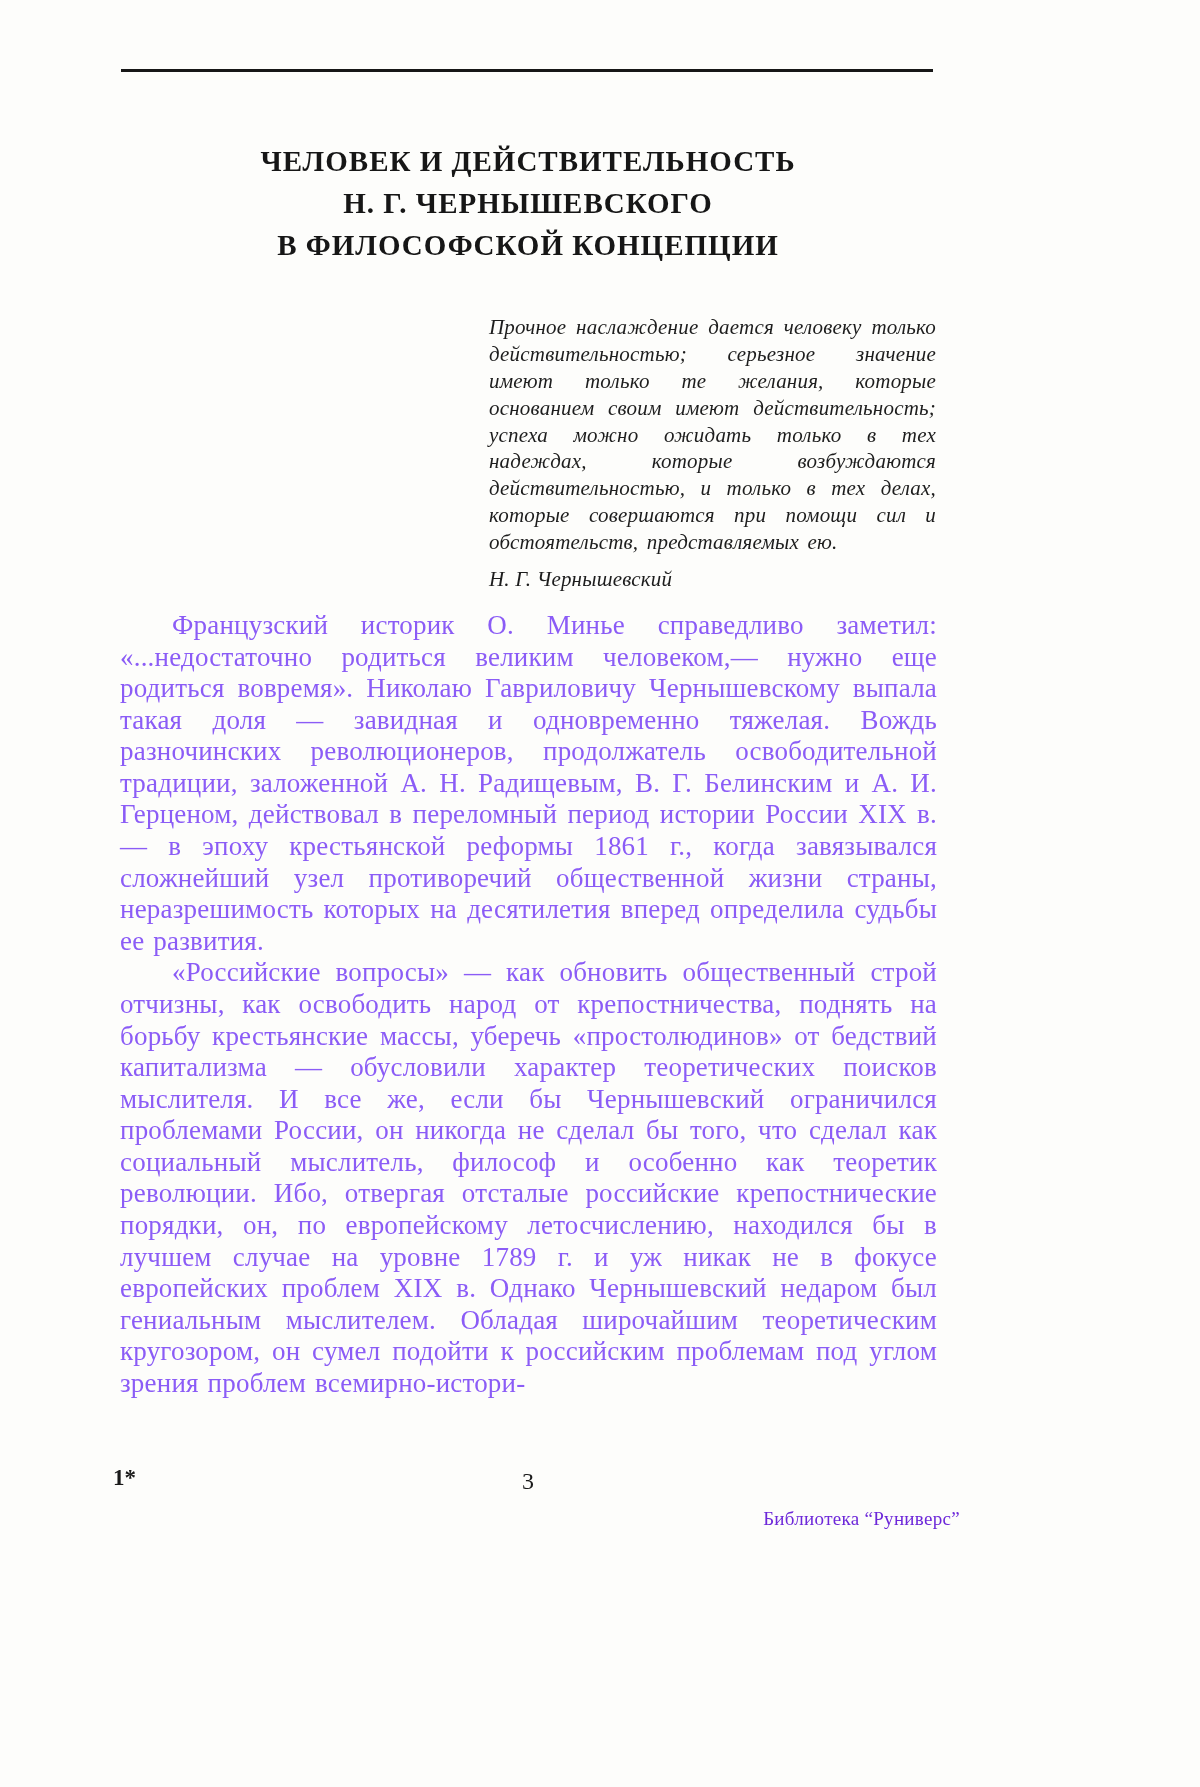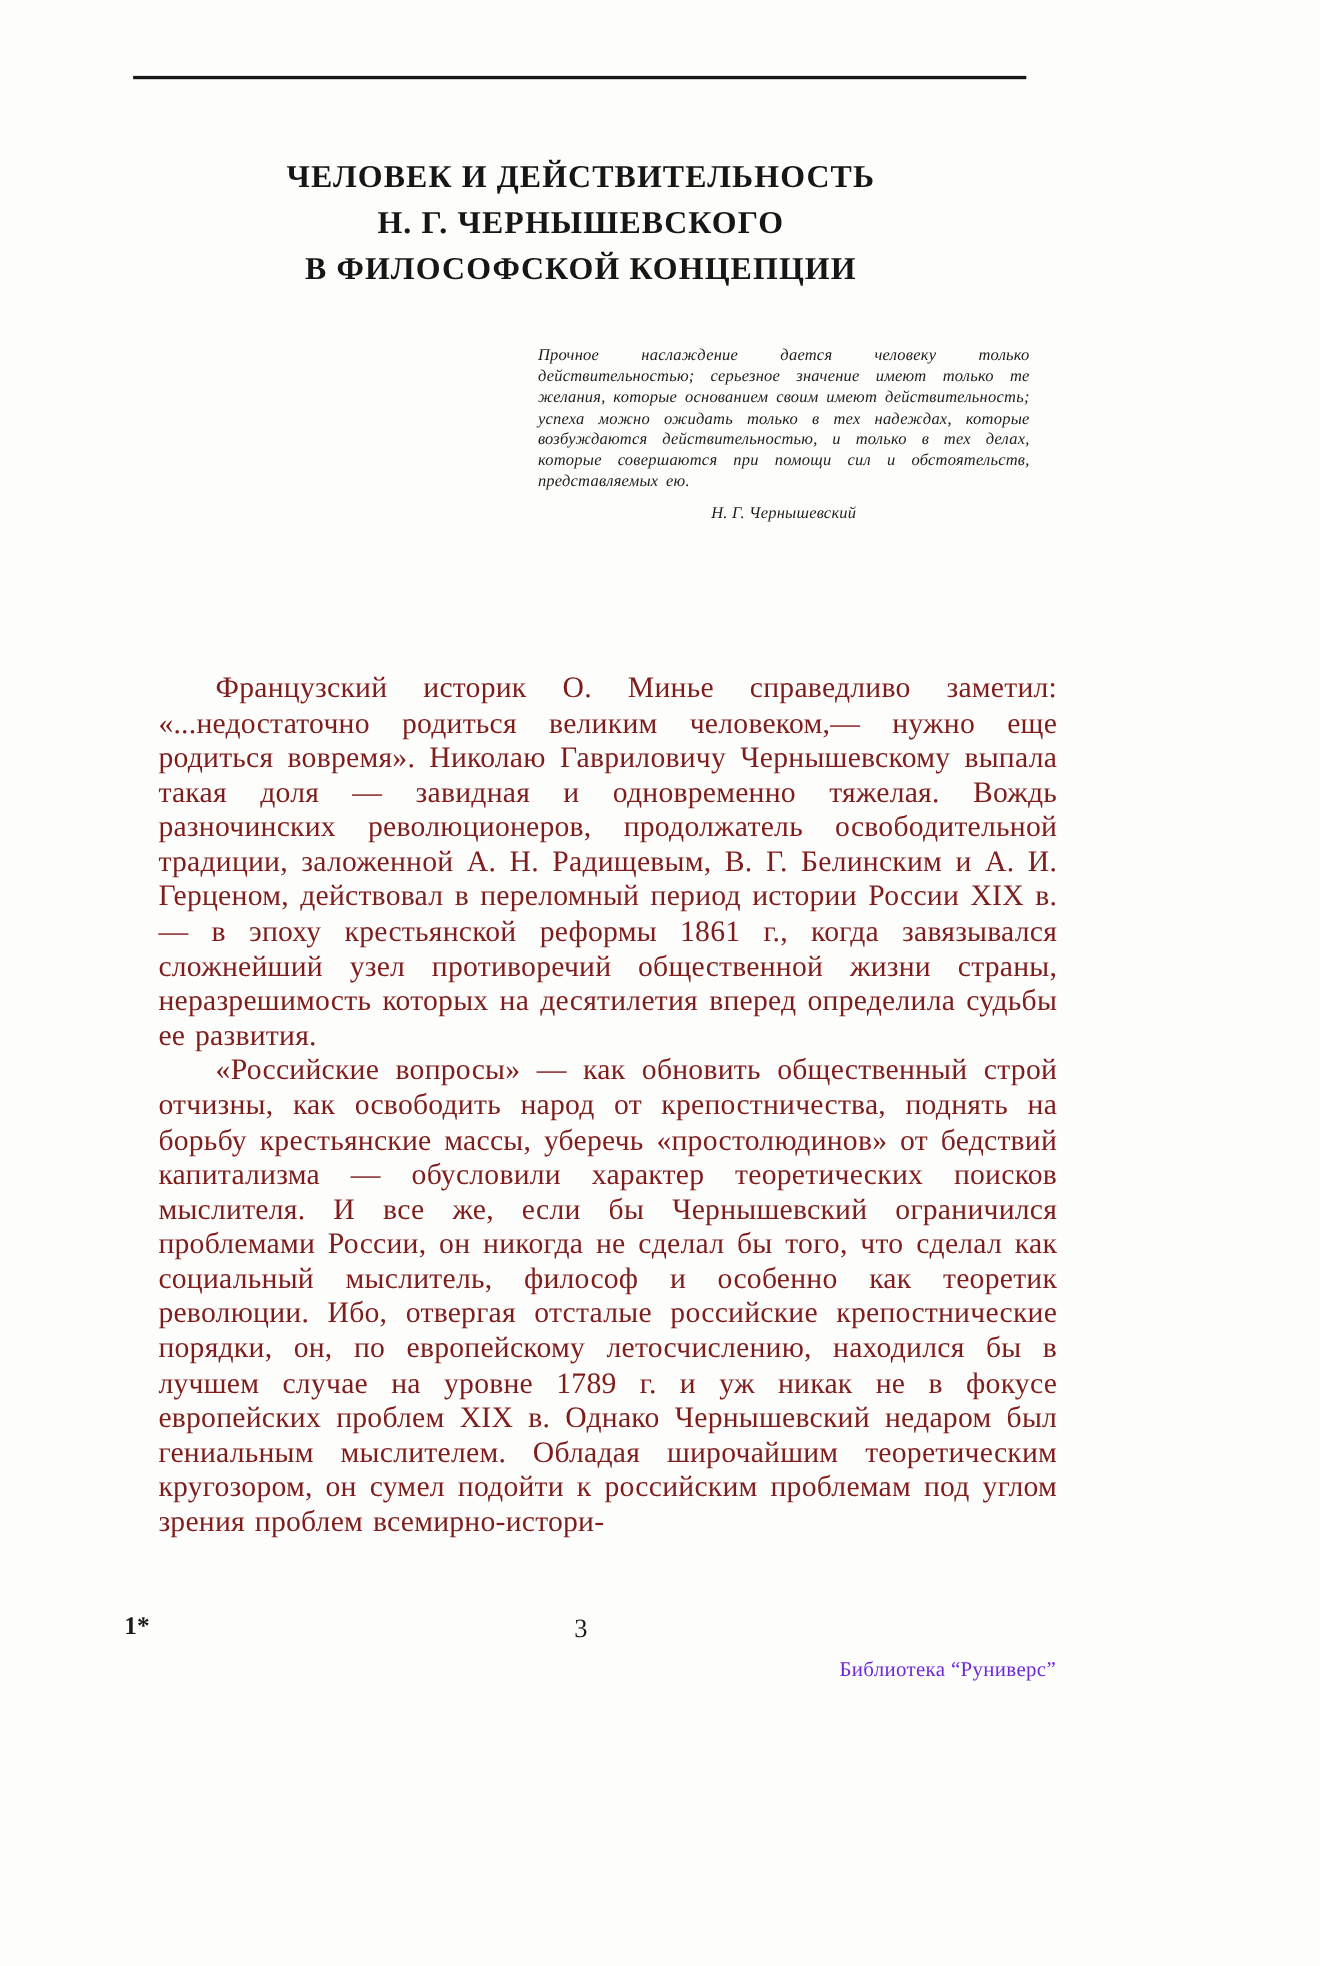--- a/index.html
+++ b/index.html
@@ -36,44 +36,43 @@
     line-height: 1.45;
     letter-spacing: 1px;
     color: #161616;
   }
   .epigraph {
     position: absolute;
     left: 489px;
     top: 314px;
     width: 447px;
     font-style: italic;
-    font-size: 15px;
+    font-size: 21px;
     line-height: 1.28;
     text-align: justify;
     word-spacing: 3px;
     letter-spacing: 0.2px;
     color: #1d1d1d;
   }
   .epigraph .attribution {
     margin-top: 10px;
-    text-align: center;
+    text-align: left;
     word-spacing: normal;
   }
   .body-text {
     position: absolute;
     left: 120px;
     top: 610px;
     width: 817px;
     font-size: 27px;
     line-height: 1.17;
     text-align: justify;
     letter-spacing: 0.2px;
     word-spacing: 2px;
-    color: #7f1d1d;
-    margin-left: 24px;
+    color: #8b5cf6;
   }
   .body-text p {
     margin: 0;
     text-indent: 52px;
   }
   .footer-signature {
     position: absolute;
     left: 113px;
     top: 1465px;
     font-size: 23px;

